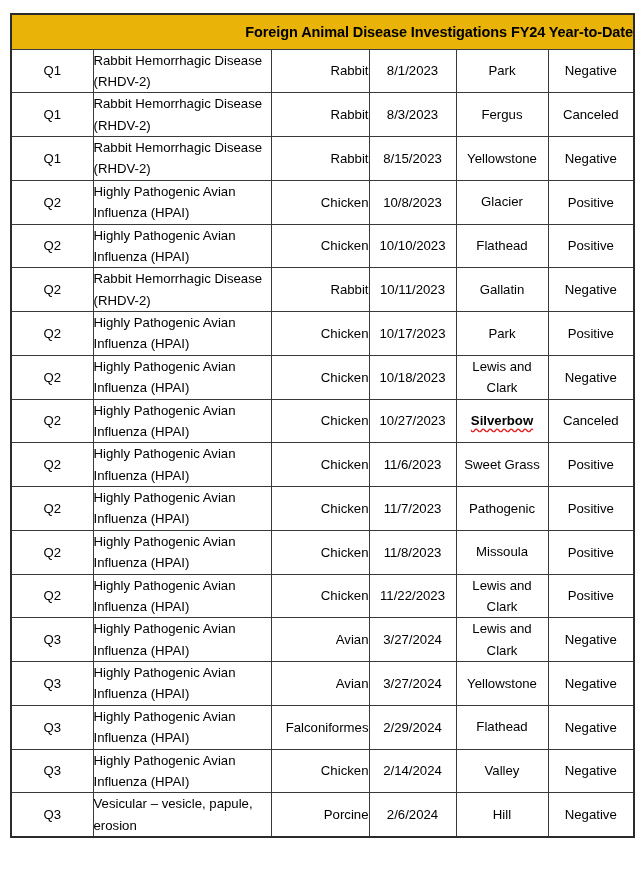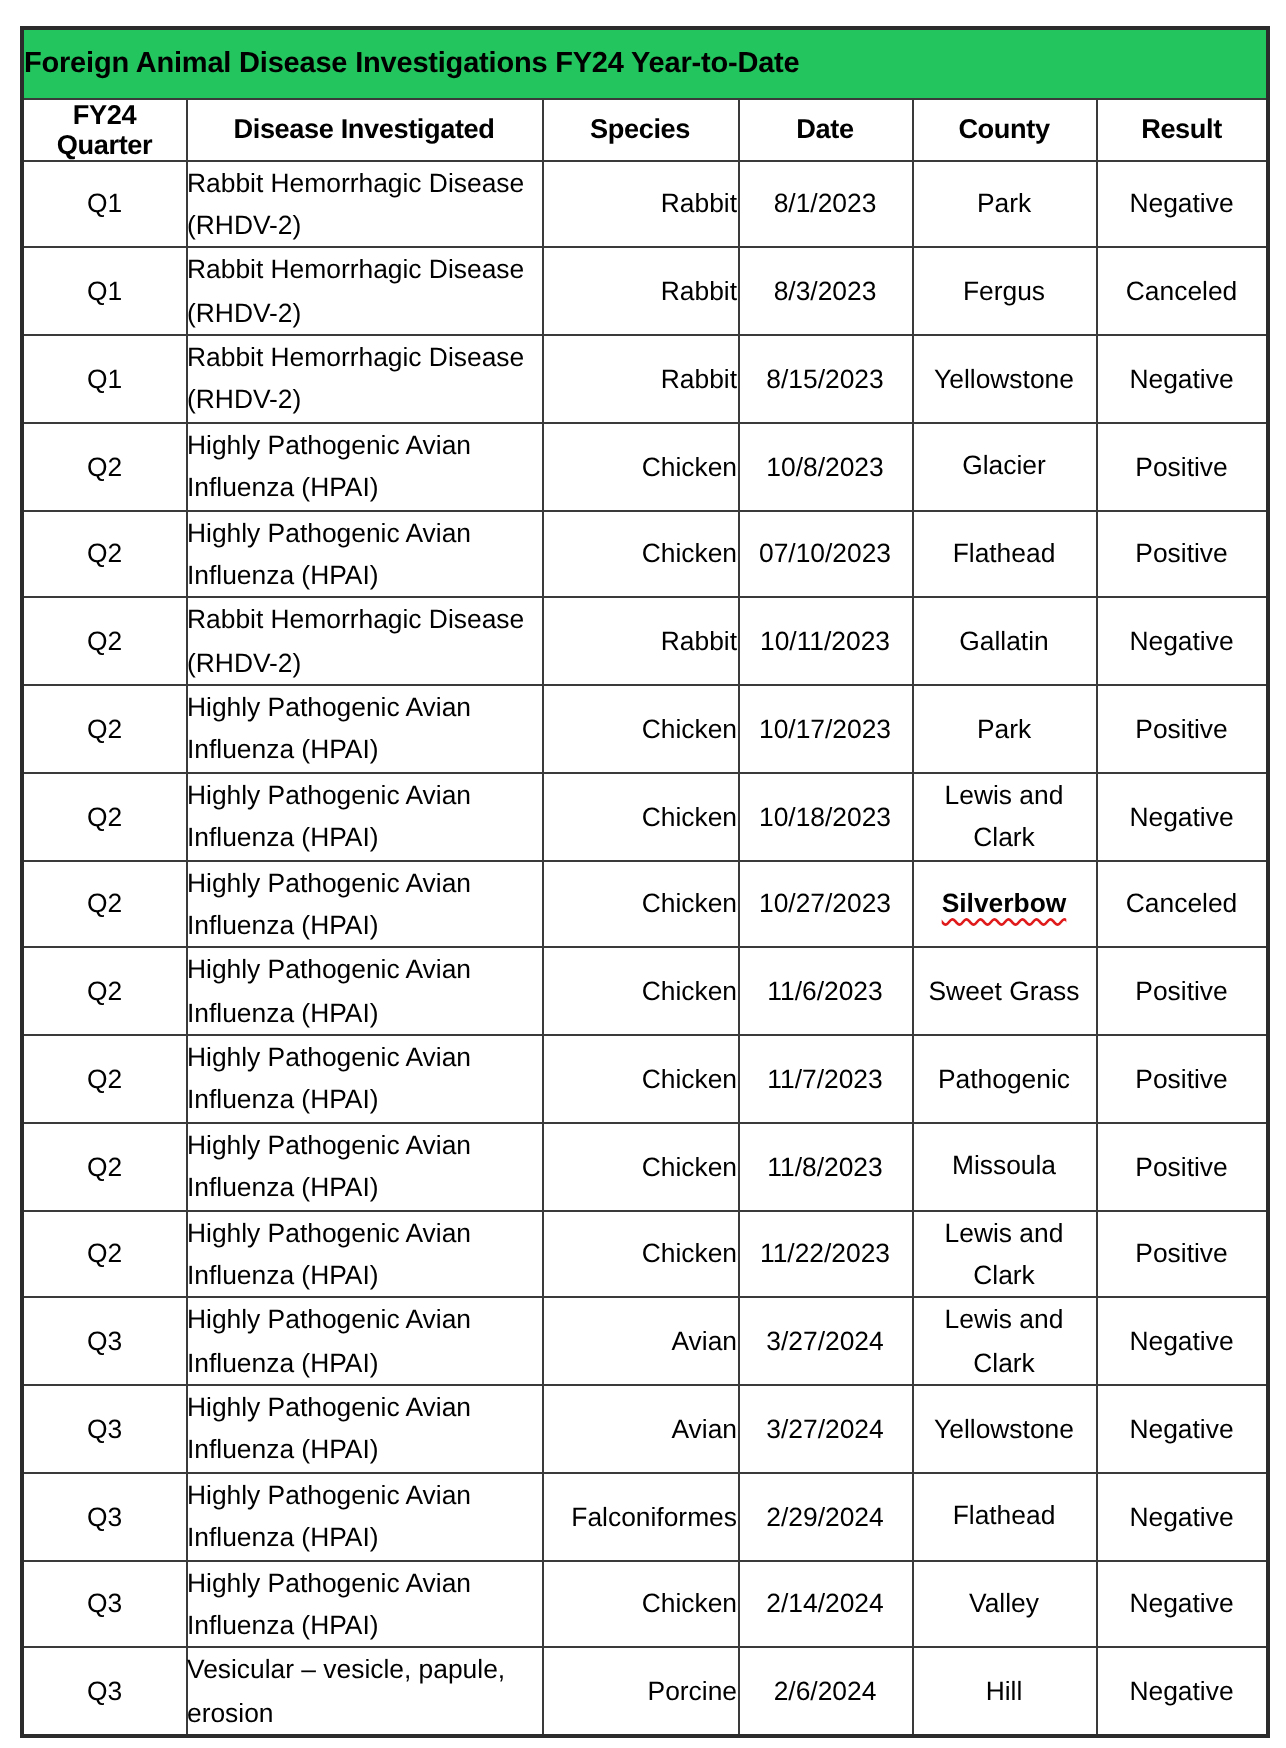--- a/index.html
+++ b/index.html
@@ -28,22 +28,22 @@
     table-layout: fixed;
     border: 2px solid #2b2b2b;
   }
   #fad-table td, #fad-table th {
     border: 1px solid #3a3a3a;
     padding: 0;
     vertical-align: middle;
     color: #000000;
   }
   .title-band {
-    background: #22c55e;
-    text-align: left;
+    background: #eab308;
+    text-align: right;
     font-weight: bold;
     font-size: 14.5px;
     height: 35px;
     letter-spacing: -0.1px;
     border-bottom: 1px solid #3a3a3a !important;
   }
   .subtitle-band {
     background: #ffffff;
     text-align: center;
     font-weight: normal;
@@ -84,28 +84,20 @@
       <col style="width:178px">
       <col style="width:98px">
       <col style="width:87px">
       <col style="width:92px">
       <col style="width:86px">
     </colgroup>
     <thead>
       <tr>
         <th class="title-band" colspan="6">Foreign Animal Disease Investigations FY24 Year-to-Date</th>
       </tr>
-      <tr>
-        <th class="col-head">FY24 Quarter</th>
-        <th class="col-head">Disease Investigated</th>
-        <th class="col-head">Species</th>
-        <th class="col-head">Date</th>
-        <th class="col-head">County</th>
-        <th class="col-head">Result</th>
-      </tr>
     </thead>
     <tbody id="table-body">
         <tr>
           <td class="c-quarter">Q1</td>
           <td class="c-disease">Rabbit Hemorrhagic Disease (RHDV-2)</td>
           <td class="c-species">Rabbit</td>
           <td class="c-date">8/1/2023</td>
           <td class="c-county">Park</td>
           <td class="c-result">Negative</td>
         </tr>
@@ -130,21 +122,21 @@
           <td class="c-disease">Highly Pathogenic Avian Influenza (HPAI)</td>
           <td class="c-species">Chicken</td>
           <td class="c-date">10/8/2023</td>
           <td class="c-county">Glacier</td>
           <td class="c-result">Positive</td>
         </tr>
         <tr>
           <td class="c-quarter">Q2</td>
           <td class="c-disease">Highly Pathogenic Avian Influenza (HPAI)</td>
           <td class="c-species">Chicken</td>
-          <td class="c-date">07/10/2023</td>
+          <td class="c-date">10/10/2023</td>
           <td class="c-county">Flathead</td>
           <td class="c-result">Positive</td>
         </tr>
         <tr>
           <td class="c-quarter">Q2</td>
           <td class="c-disease">Rabbit Hemorrhagic Disease (RHDV-2)</td>
           <td class="c-species">Rabbit</td>
           <td class="c-date">10/11/2023</td>
           <td class="c-county">Gallatin</td>
           <td class="c-result">Negative</td>

